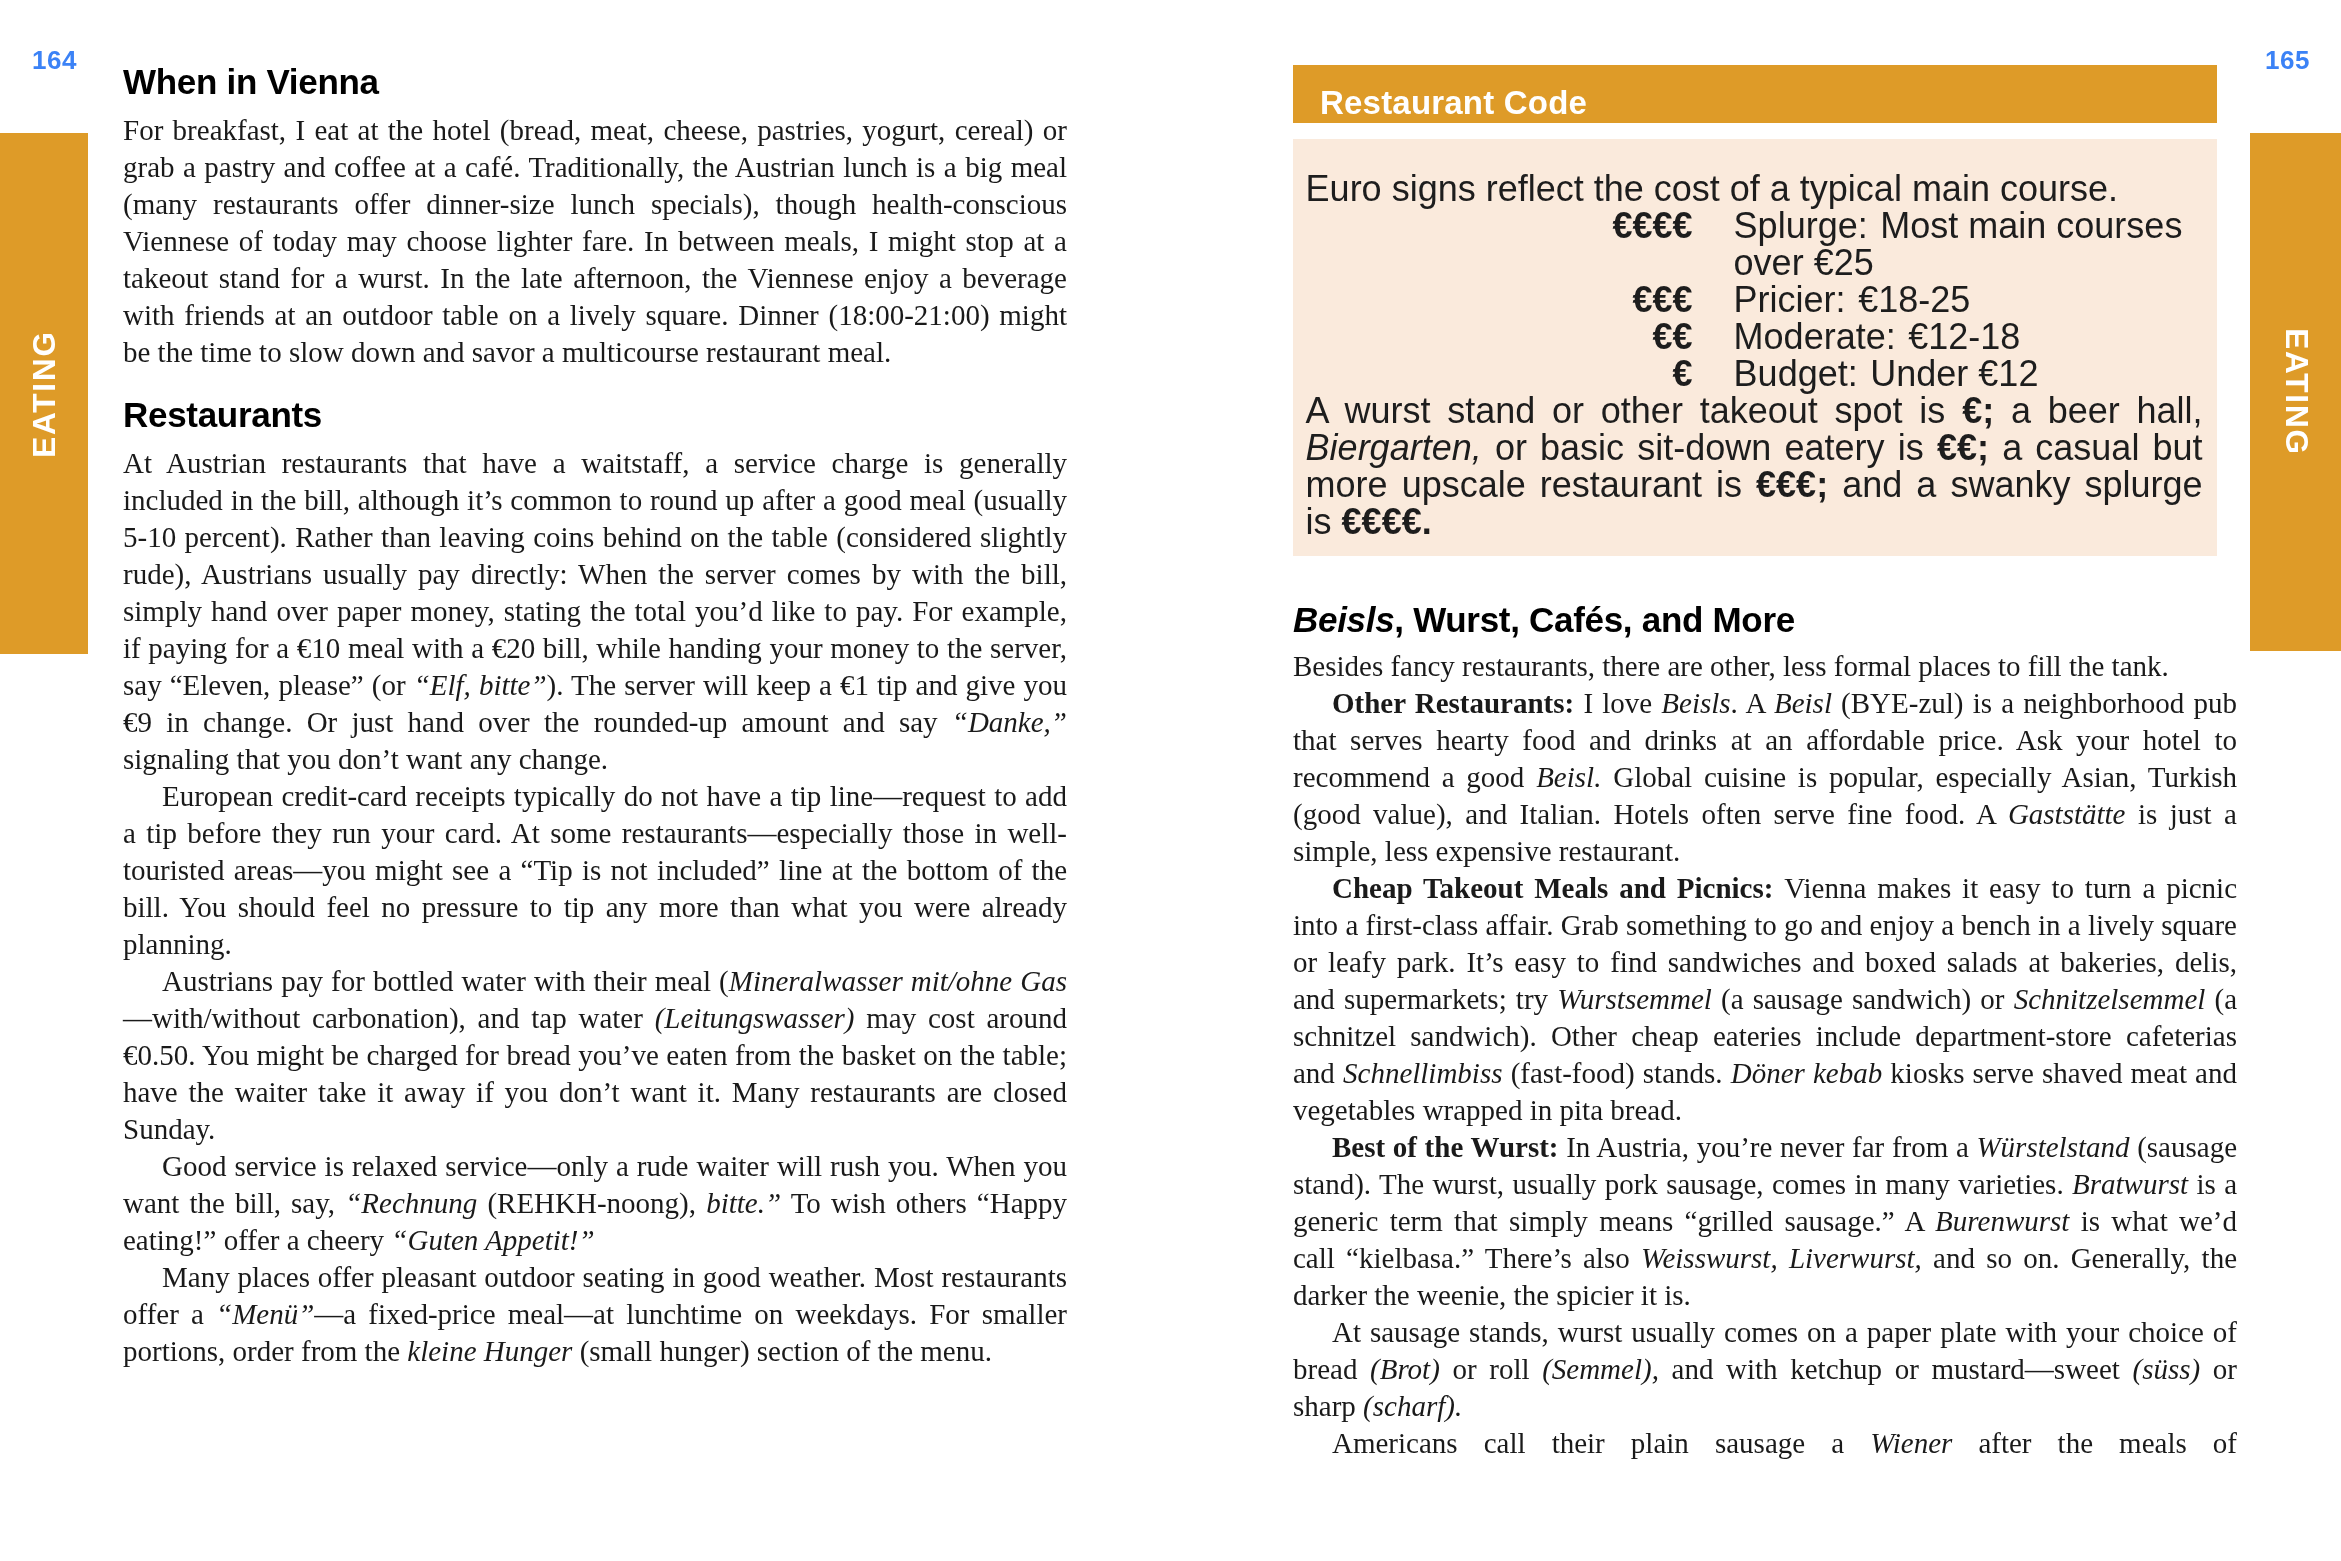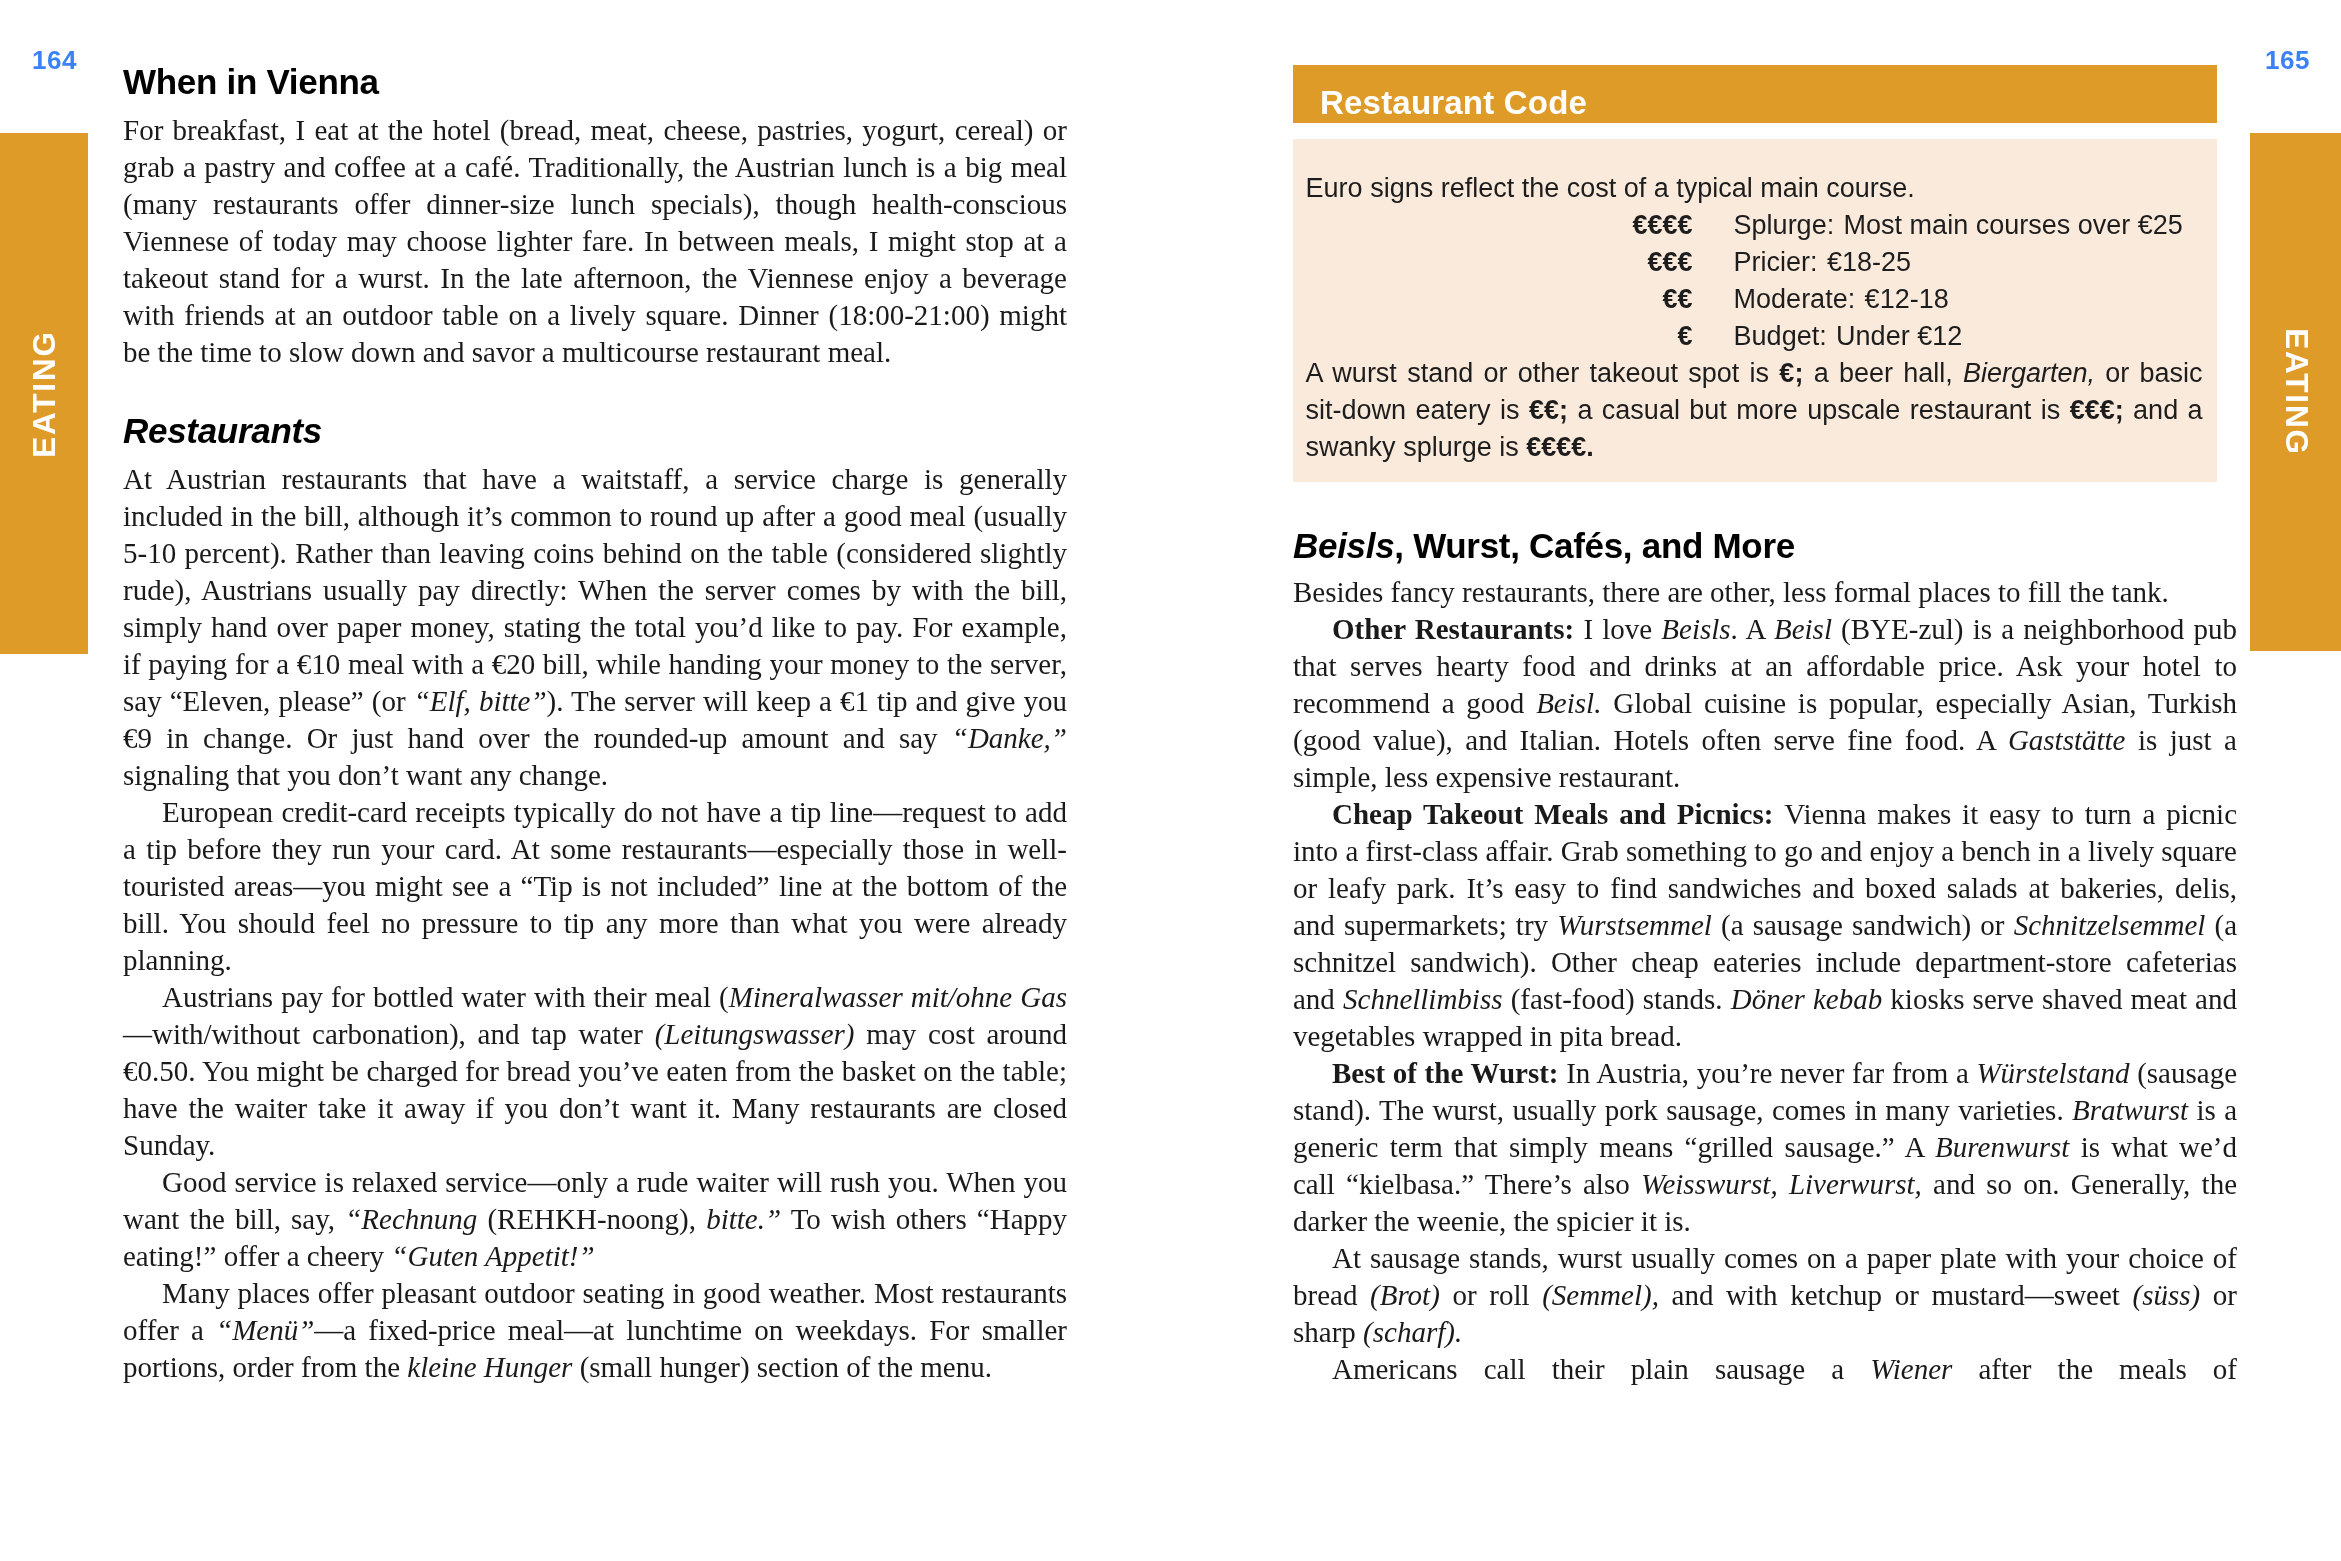--- a/index.html
+++ b/index.html
@@ -30,40 +30,40 @@
   .tab-right .lbl{transform:translate(-50%,-50%) rotate(90deg);}
 
   .col{position:absolute;width:944px;font-size:29px;line-height:37px;}
   .col-left{left:123px;top:63px;}
   .col-right{left:1293px;top:65px;}
 
   h1.sans{
     font:700 35px/38px "Liberation Sans",sans-serif;color:#000;
     margin:0 0 10.8px 0;letter-spacing:-0.3px;
   }
-  h1.second{margin-top:41px;font-style:italic;}
+  h1.second{margin-top:25px;}
   h1.beisl{margin-top:45px;margin-bottom:9px;}
   h1 .r-i{font-style:italic;}
 
   .par{margin:0;text-align:justify;}
   .par.indent{text-indent:39px;}
   .par.flush{text-align-last:justify;}
   .r-n{font-style:normal;}
   .r-i{font-style:italic;}
   .r-b{font-weight:700;}
 
   .code-header{
     width:924px;height:58px;background:var(--orange);box-sizing:border-box;
     color:#fff;font:700 33px/76px "Liberation Sans",sans-serif;
     padding-left:27px;letter-spacing:0.2px;
   }
   .code-box{
     width:924px;box-sizing:border-box;margin-top:16px;background:var(--cream);
     padding:31px 14.4px 16px 12.6px;
-    font-family:"Liberation Sans",sans-serif;font-size:27px;line-height:37px;color:#1d1d1d;
+    font-family:"Liberation Sans",sans-serif;font-size:36px;line-height:37px;color:#1d1d1d;
   }
   .code-intro{text-align:left;}
   .tier{display:flex;}
   .tier .sym{width:387px;text-align:right;font-weight:700;flex:0 0 auto;}
   .tier .txt{margin-left:41px;}
   .tier .lab{font-weight:400;margin-right:0.35em;}
   .code-outro{text-align:justify;}
   .code-outro .r-b{font-weight:700;}
 </style>
 </head>

